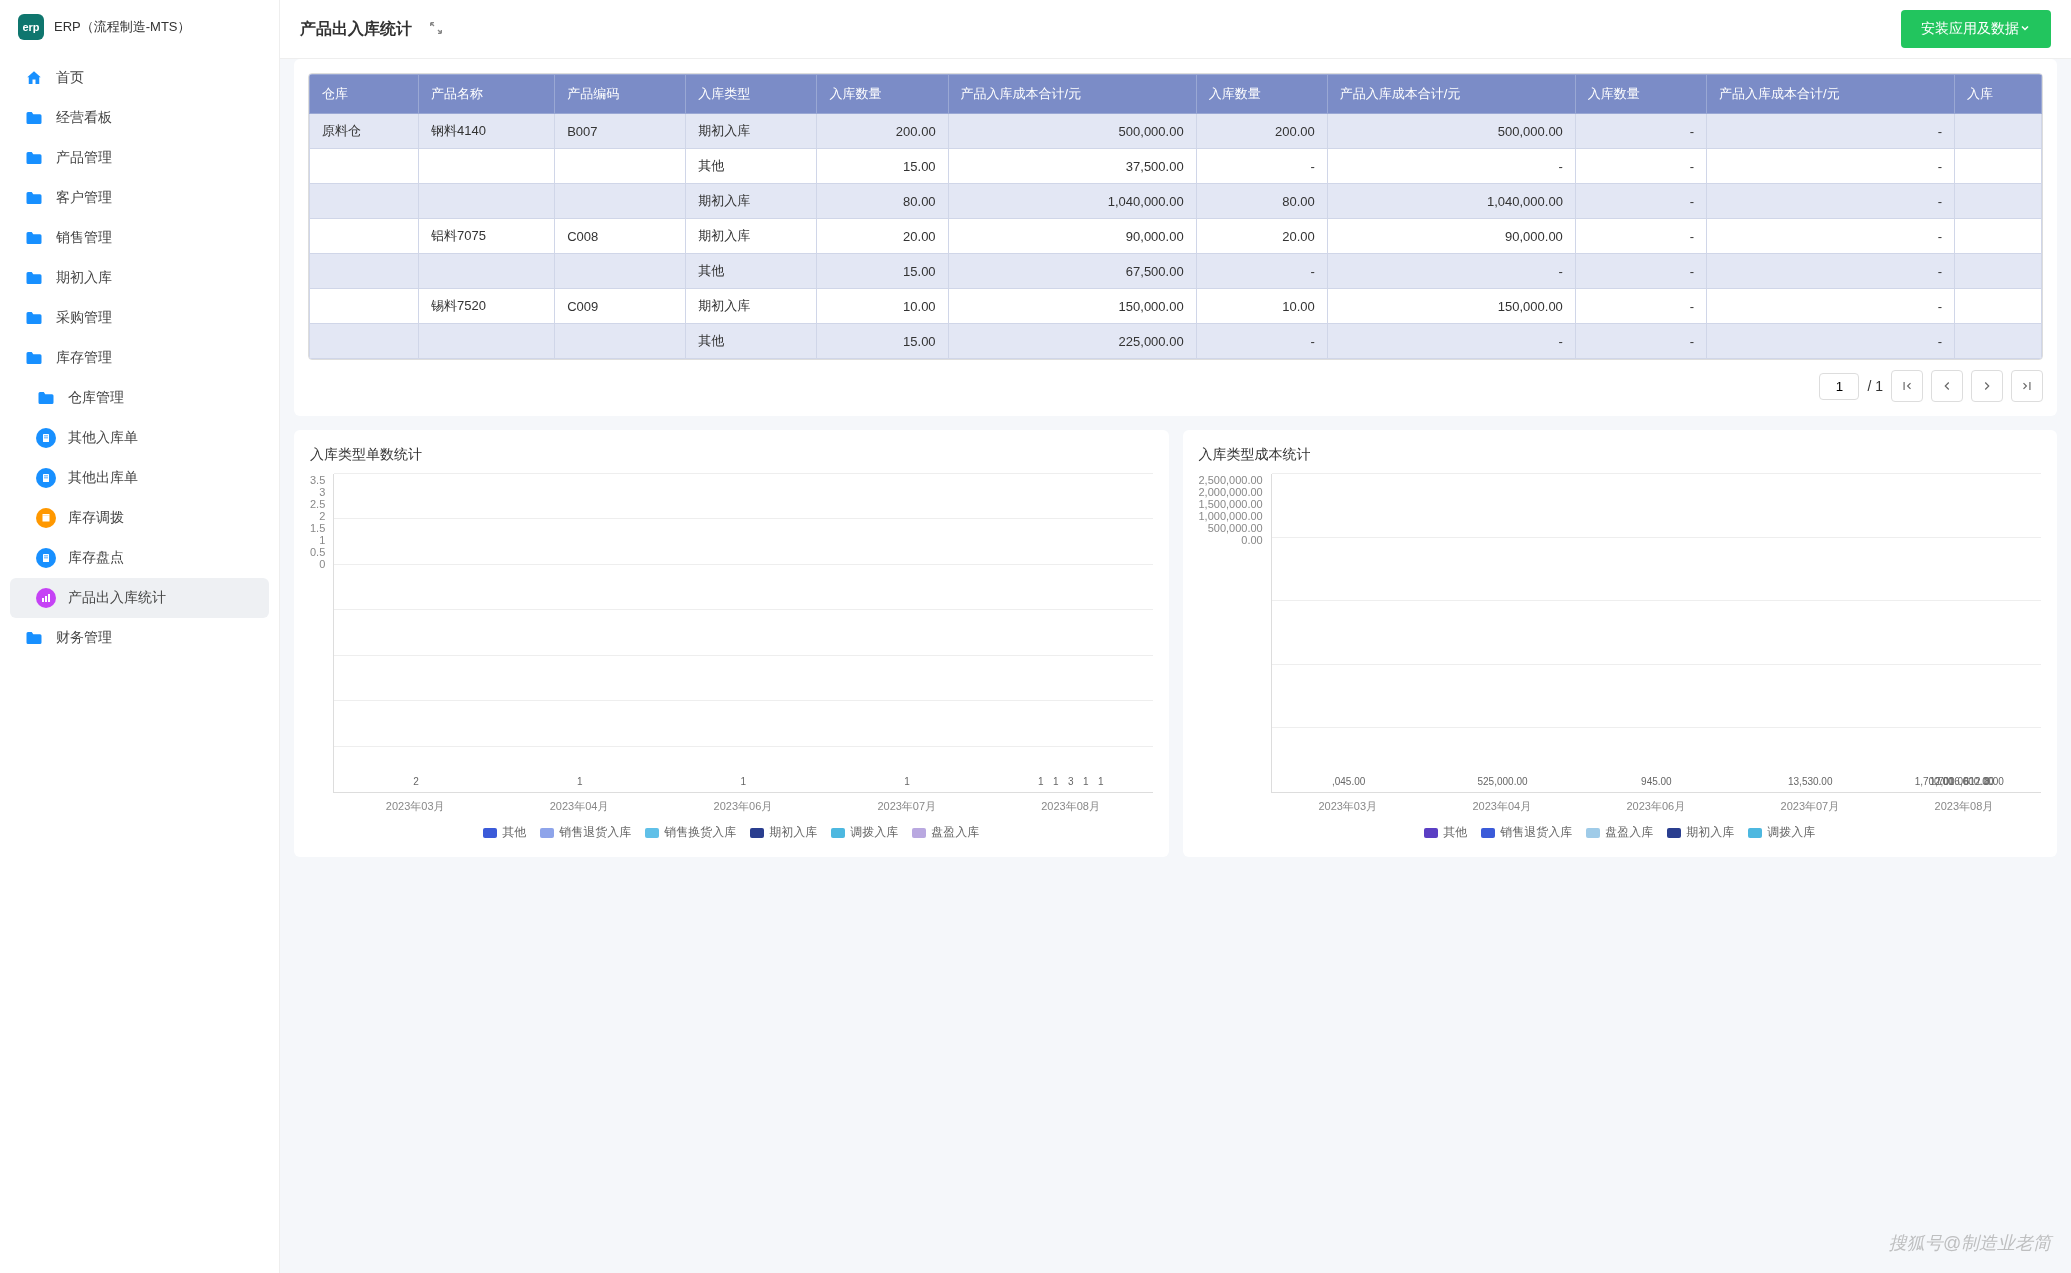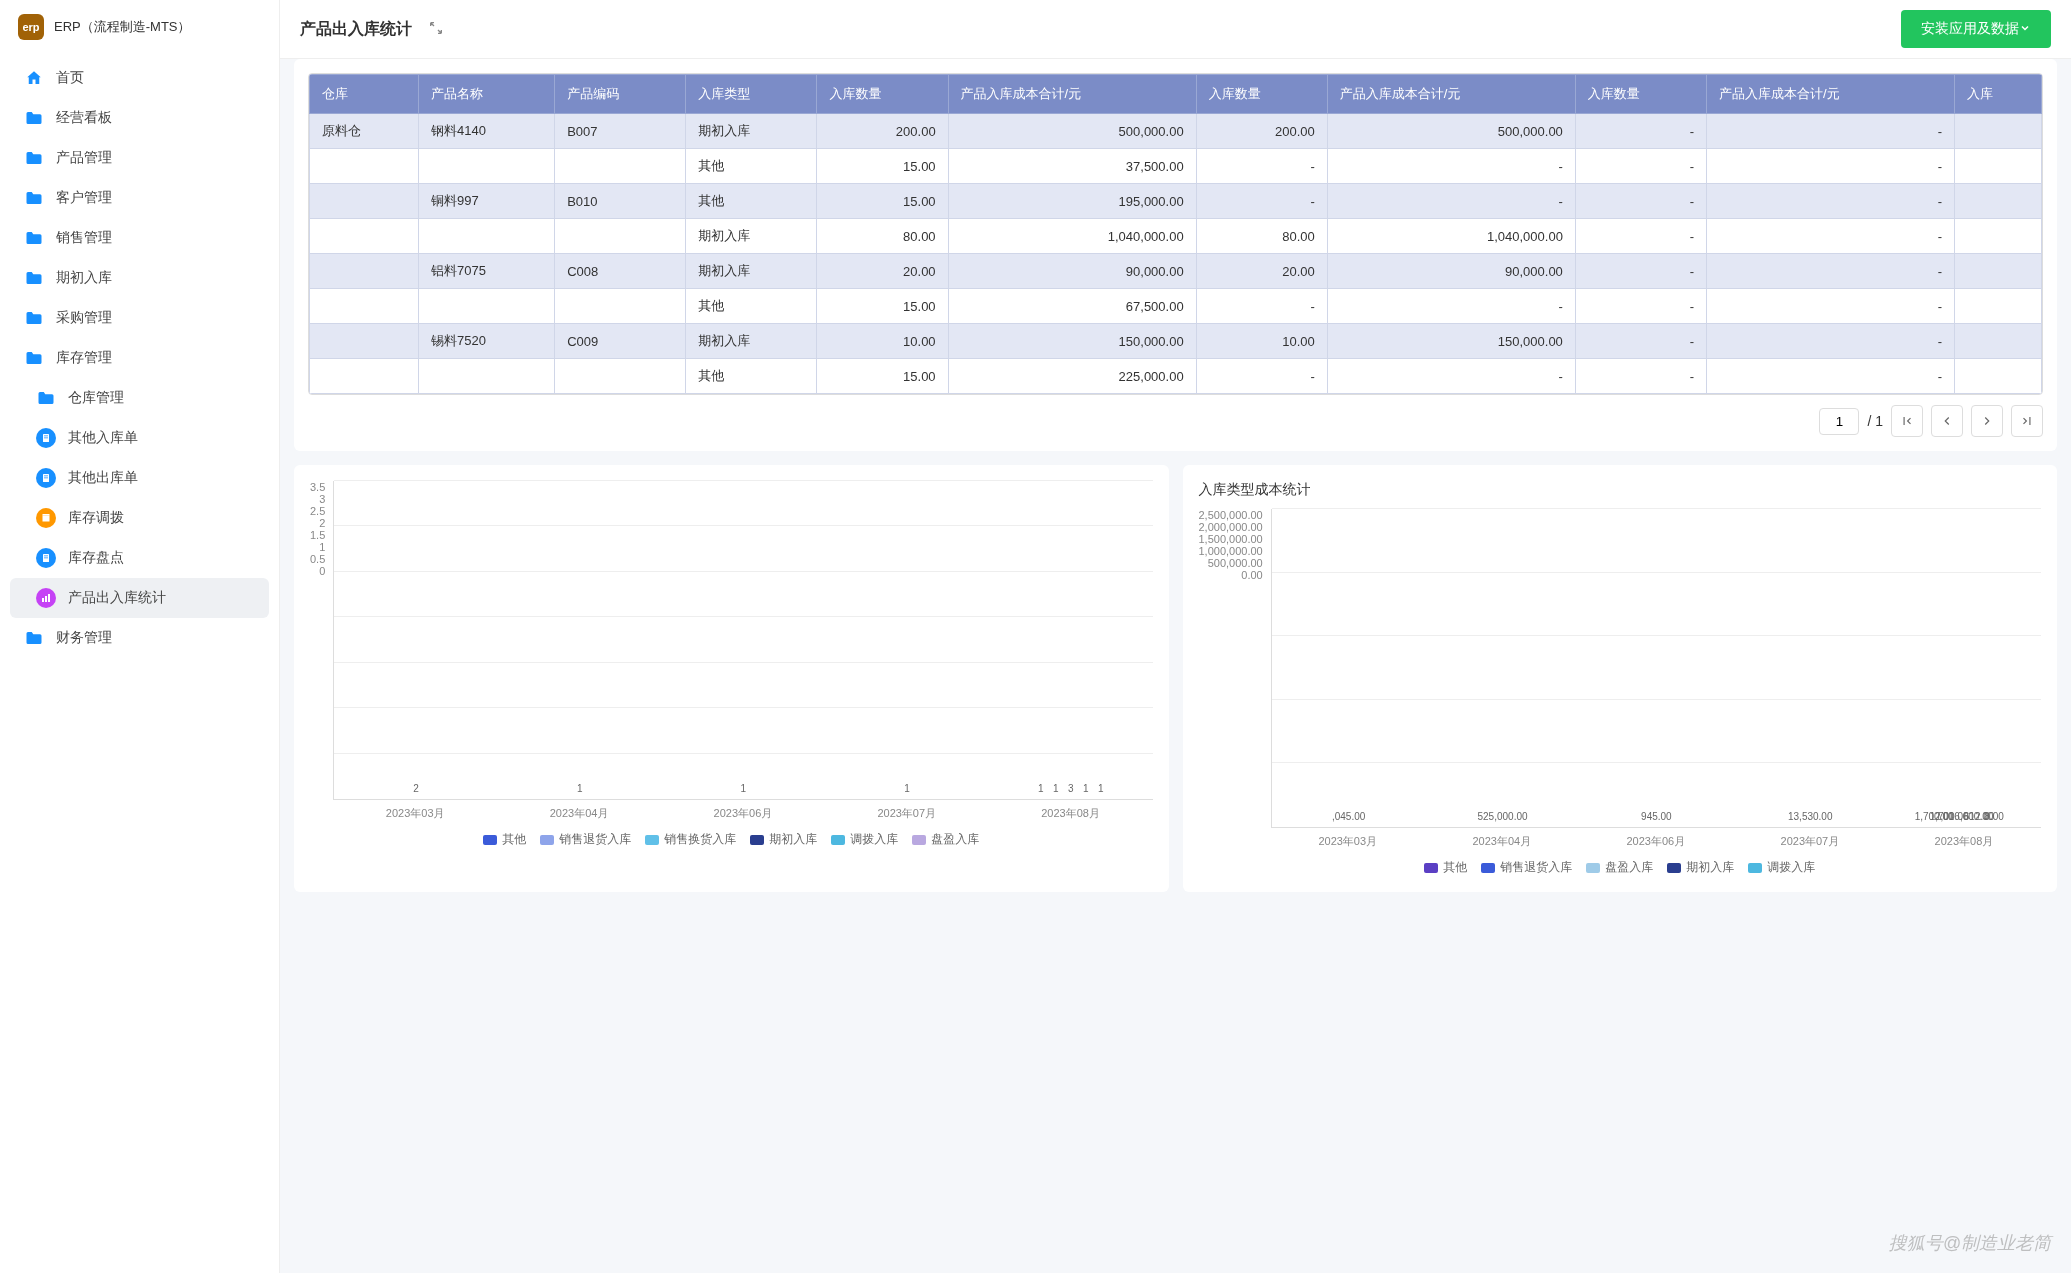--- a/index.html
+++ b/index.html
@@ -1,20 +1,20 @@
 <!DOCTYPE html>
 <html><head>
 <meta charset="utf-8">
 <style>
 * { margin: 0; padding: 0; box-sizing: border-box; }
 body { font-family: -apple-system, "Microsoft YaHei", sans-serif; font-size: 14px; color: #333; background: #f5f7fa; overflow: hidden; }
 .app { display: flex; height: 100vh; }
 .sidebar { width: 280px; background: #fff; border-right: 1px solid #eee; display: flex; flex-direction: column; }
 .sb-header { display: flex; align-items: center; padding: 14px 18px; gap: 10px; }
-.logo { width: 26px; height: 26px; background: #a16207; border-radius: 6px; display: flex; align-items: center; justify-content: center; color: #fff; font-size: 11px; font-weight: bold; }
+.logo { width: 26px; height: 26px; background: #0f766e; border-radius: 6px; display: flex; align-items: center; justify-content: center; color: #fff; font-size: 11px; font-weight: bold; }
 .sb-title { font-size: 13px; font-weight: 500; }
 .search-wrap { padding: 0 16px 10px; }
 .search-box { display: flex; align-items: center; background: #f5f5f5; border-radius: 20px; padding: 7px 14px; gap: 8px; }
 .search-box input { border: none; background: transparent; outline: none; flex: 1; font-size: 13px; }
 .nav { flex: 1; overflow-y: auto; padding: 4px 10px; }
 .nav-item { display: flex; align-items: center; gap: 12px; padding: 10px 14px; border-radius: 6px; cursor: pointer; color: #444; }
 .nav-item.active { background: #eef0f3; }
 .nav-sub { padding-left: 26px; }
 .nav-icon { width: 20px; height: 20px; display: flex; align-items: center; justify-content: center; flex-shrink: 0; }
 .icon-home { fill: #1890ff; }
@@ -270,33 +270,20 @@
                   <td class="num">15.00</td>
                   <td class="num">37,500.00</td>
                   <td class="num">-</td>
                   <td class="num">-</td>
                   <td class="num">-</td>
                   <td class="num">-</td>
                   <td class="num"></td>
                 </tr>
                 <tr>
                   <td class=""></td>
-                  <td class="">铜料997</td>
-                  <td class="">B010</td>
-                  <td class="">其他</td>
-                  <td class="num">15.00</td>
-                  <td class="num">195,000.00</td>
-                  <td class="num">-</td>
-                  <td class="num">-</td>
-                  <td class="num">-</td>
-                  <td class="num">-</td>
-                  <td class="num"></td>
-                </tr>
-                <tr>
-                  <td class=""></td>
                   <td class=""></td>
                   <td class=""></td>
                   <td class="">期初入库</td>
                   <td class="num">80.00</td>
                   <td class="num">1,040,000.00</td>
                   <td class="num">80.00</td>
                   <td class="num">1,040,000.00</td>
                   <td class="num">-</td>
                   <td class="num">-</td>
                   <td class="num"></td>
@@ -377,20 +364,21 @@
           <button class="pager-btn">
               <svg width="14" height="14" viewBox="0 0 24 24" fill="none" stroke="currentColor" stroke-width="2">
                 <path d="M6 7l5 5-5 5M17 5v14"></path>
               </svg>
             </button>
         </div>
       </div>
 
       <div class="charts-row" id="charts-row">
           <div class="chart-card">
+    <div class="chart-title">入库类型单数统计</div>
     <div class="chart-area">
       <div class="y-axis">
                 <div>3.5</div>
                 <div>3</div>
                 <div>2.5</div>
                 <div>2</div>
                 <div>1.5</div>
                 <div>1</div>
                 <div>0.5</div>
                 <div>0</div>

